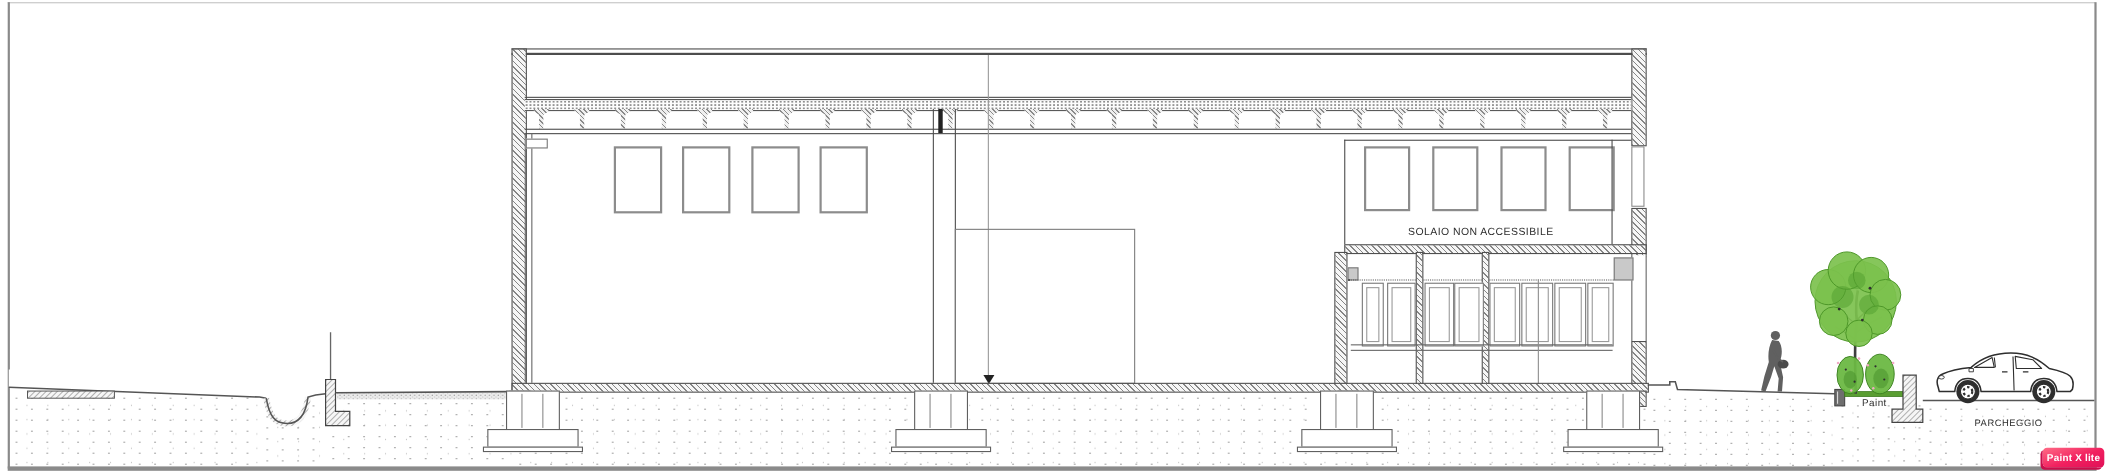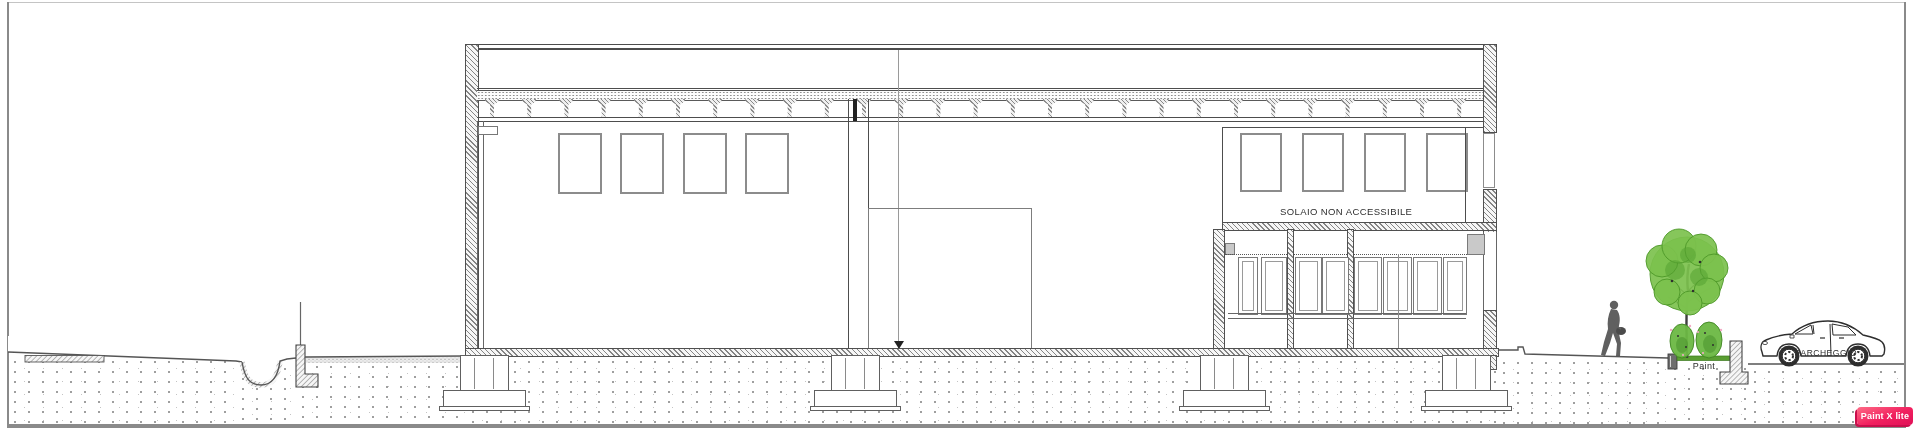--- a/index.html
+++ b/index.html
@@ -310,19 +310,19 @@
       <circle cx="1789" cy="356" r="10.5" fill="#2e2e2e" stroke="none"></circle>
       <circle cx="1789" cy="356" r="6.8" fill="#ffffff" stroke="#2e2e2e" stroke-width="1"></circle>
       <circle cx="1789" cy="356" r="4" fill="none" stroke="#2e2e2e" stroke-width="2" stroke-dasharray="2.2,2.2"></circle>
       <circle cx="1858" cy="356" r="10.5" fill="#2e2e2e" stroke="none"></circle>
       <circle cx="1858" cy="356" r="6.8" fill="#ffffff" stroke="#2e2e2e" stroke-width="1"></circle>
       <circle cx="1858" cy="356" r="4" fill="none" stroke="#2e2e2e" stroke-width="2" stroke-dasharray="2.2,2.2"></circle>
     </g>
   </svg>
 
   <div class="label" style="left:1682px;top:361px;width:44px;text-align:center;font-size:9px;">Paint</div>
-  <div class="label" style="left:1788px;top:348px;width:76px;text-align:center;font-size:8.5px;letter-spacing:.5px;">PARCHEGGIO</div>
+  <div class="label" style="left:1788px;top:379px;width:76px;text-align:center;font-size:8.5px;letter-spacing:.5px;">PARCHEGGIO</div>
 
   <div id="watermark">
     <span>Paint X lite</span>
   </div>
 
 </div>
 
 </body></html>

